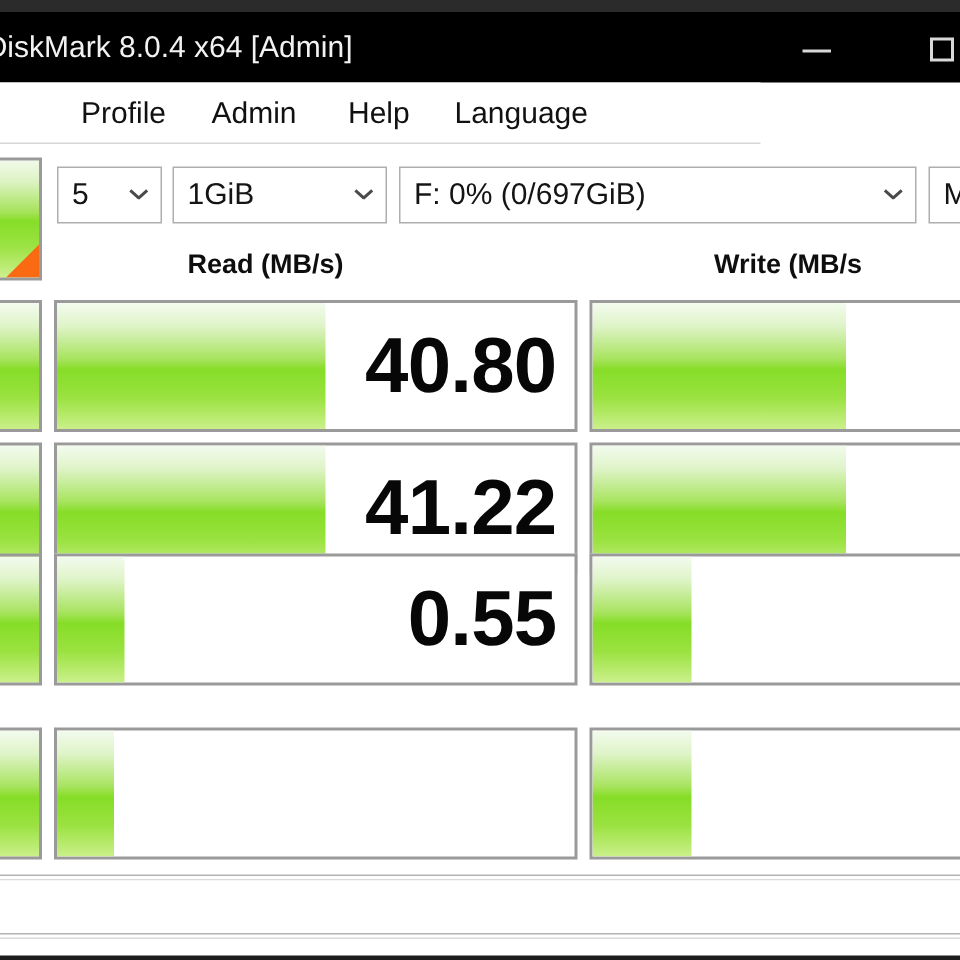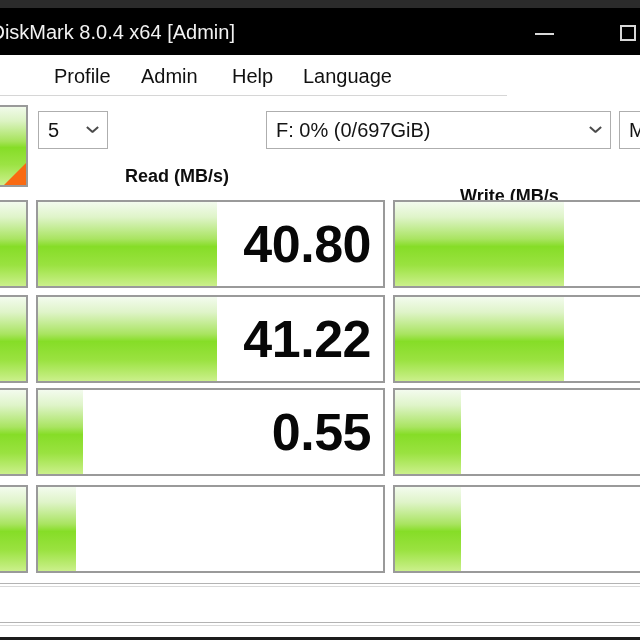--- a/index.html
+++ b/index.html
@@ -156,29 +156,29 @@
   .col-head {
     position: absolute;
     top: 166px;
     font-size: 18px;
     font-weight: bold;
     color: #0e0e0e;
     white-space: nowrap;
     font-family: "Liberation Sans", sans-serif;
   }
   .head-read  { left: 125px; }
-  .head-write { left: 460px; margin-top: 20px; }
+  .head-write { left: 476px; }
 
   
   .grid { position: absolute; left: 0; top: 0; width: 533px; height: 640px; }
 
   .row { position: absolute; left: 0; width: 640px; height: 88px; }
   .row-0 { top: 200px; }
   .row-1 { top: 295px; }
-  .row-2 { top: 388px; text-decoration: underline; }
+  .row-2 { top: 369px; text-decoration: underline; }
   .row-3 { top: 485px; }
 
   
   .test-btn {
     position: absolute;
     left: -58px; top: 0;
     width: 86px; height: 88px;
     border: 2px solid #9a9a9a;
     box-sizing: border-box;
     background: linear-gradient(to bottom,
@@ -292,20 +292,24 @@
     <div class="all-button">
       <span class="all-label"></span>
       <span class="tri"></span>
     </div>
 
     <div class="combo combo-count">
       <span class="cval">5</span>
       <span class="chev"></span>
     </div>
 
+    <div class="combo combo-size">
+      <span class="cval">1GiB</span>
+      <span class="chev"></span>
+    </div>
 
     <div class="combo combo-drive">
       <span class="cval">F: 0% (0/697GiB)</span>
       <span class="chev"></span>
     </div>
 
     <div class="combo combo-unit">
       <span class="cval">M</span>
 
     </div>

